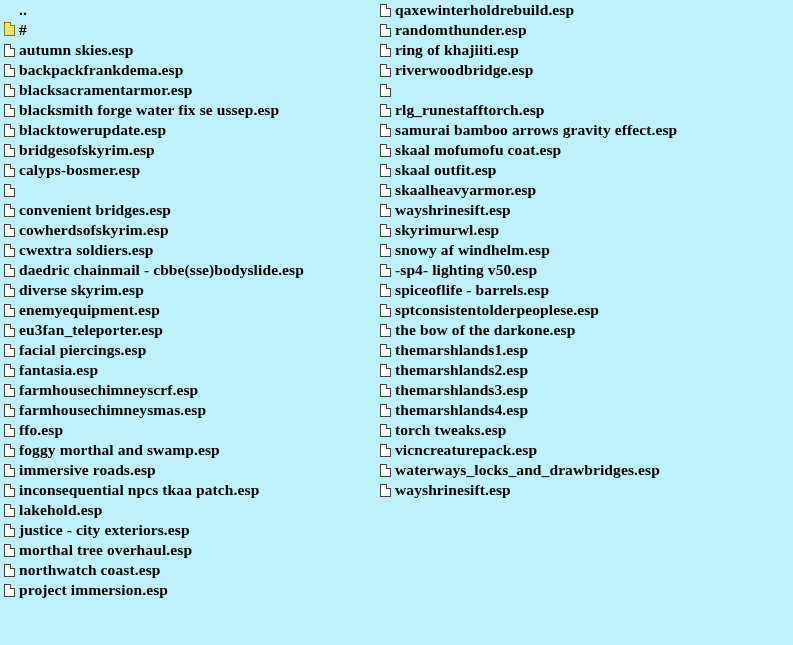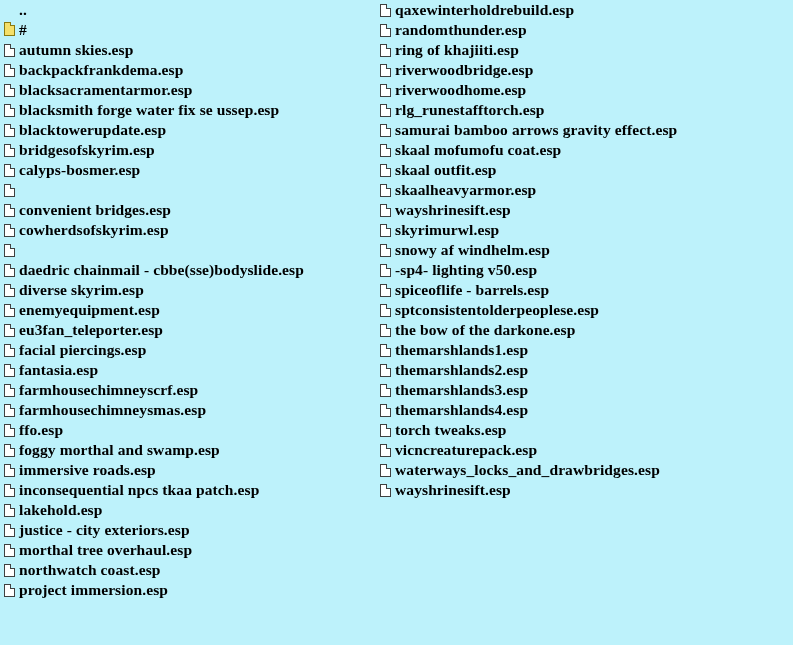--- a/index.html
+++ b/index.html
@@ -135,20 +135,21 @@
       <div class="entry">
         <span class="icon"></span>
         <span class="label">convenient bridges.esp</span>
       </div>
       <div class="entry">
         <span class="icon"></span>
         <span class="label">cowherdsofskyrim.esp</span>
       </div>
       <div class="entry">
         <span class="icon"></span>
+        <span class="label">cwextra soldiers.esp</span>
       </div>
       <div class="entry">
         <span class="icon"></span>
         <span class="label">daedric chainmail - cbbe(sse)bodyslide.esp</span>
       </div>
       <div class="entry">
         <span class="icon"></span>
         <span class="label">diverse skyrim.esp</span>
       </div>
       <div class="entry">
@@ -224,21 +225,20 @@
       <div class="entry">
         <span class="icon"></span>
         <span class="label">ring of khajiiti.esp</span>
       </div>
       <div class="entry">
         <span class="icon"></span>
         <span class="label">riverwoodbridge.esp</span>
       </div>
       <div class="entry">
         <span class="icon"></span>
-        <span class="label">riverwoodhome.esp</span>
       </div>
       <div class="entry">
         <span class="icon"></span>
         <span class="label">rlg_runestafftorch.esp</span>
       </div>
       <div class="entry">
         <span class="icon"></span>
         <span class="label">samurai bamboo arrows gravity effect.esp</span>
       </div>
       <div class="entry">

